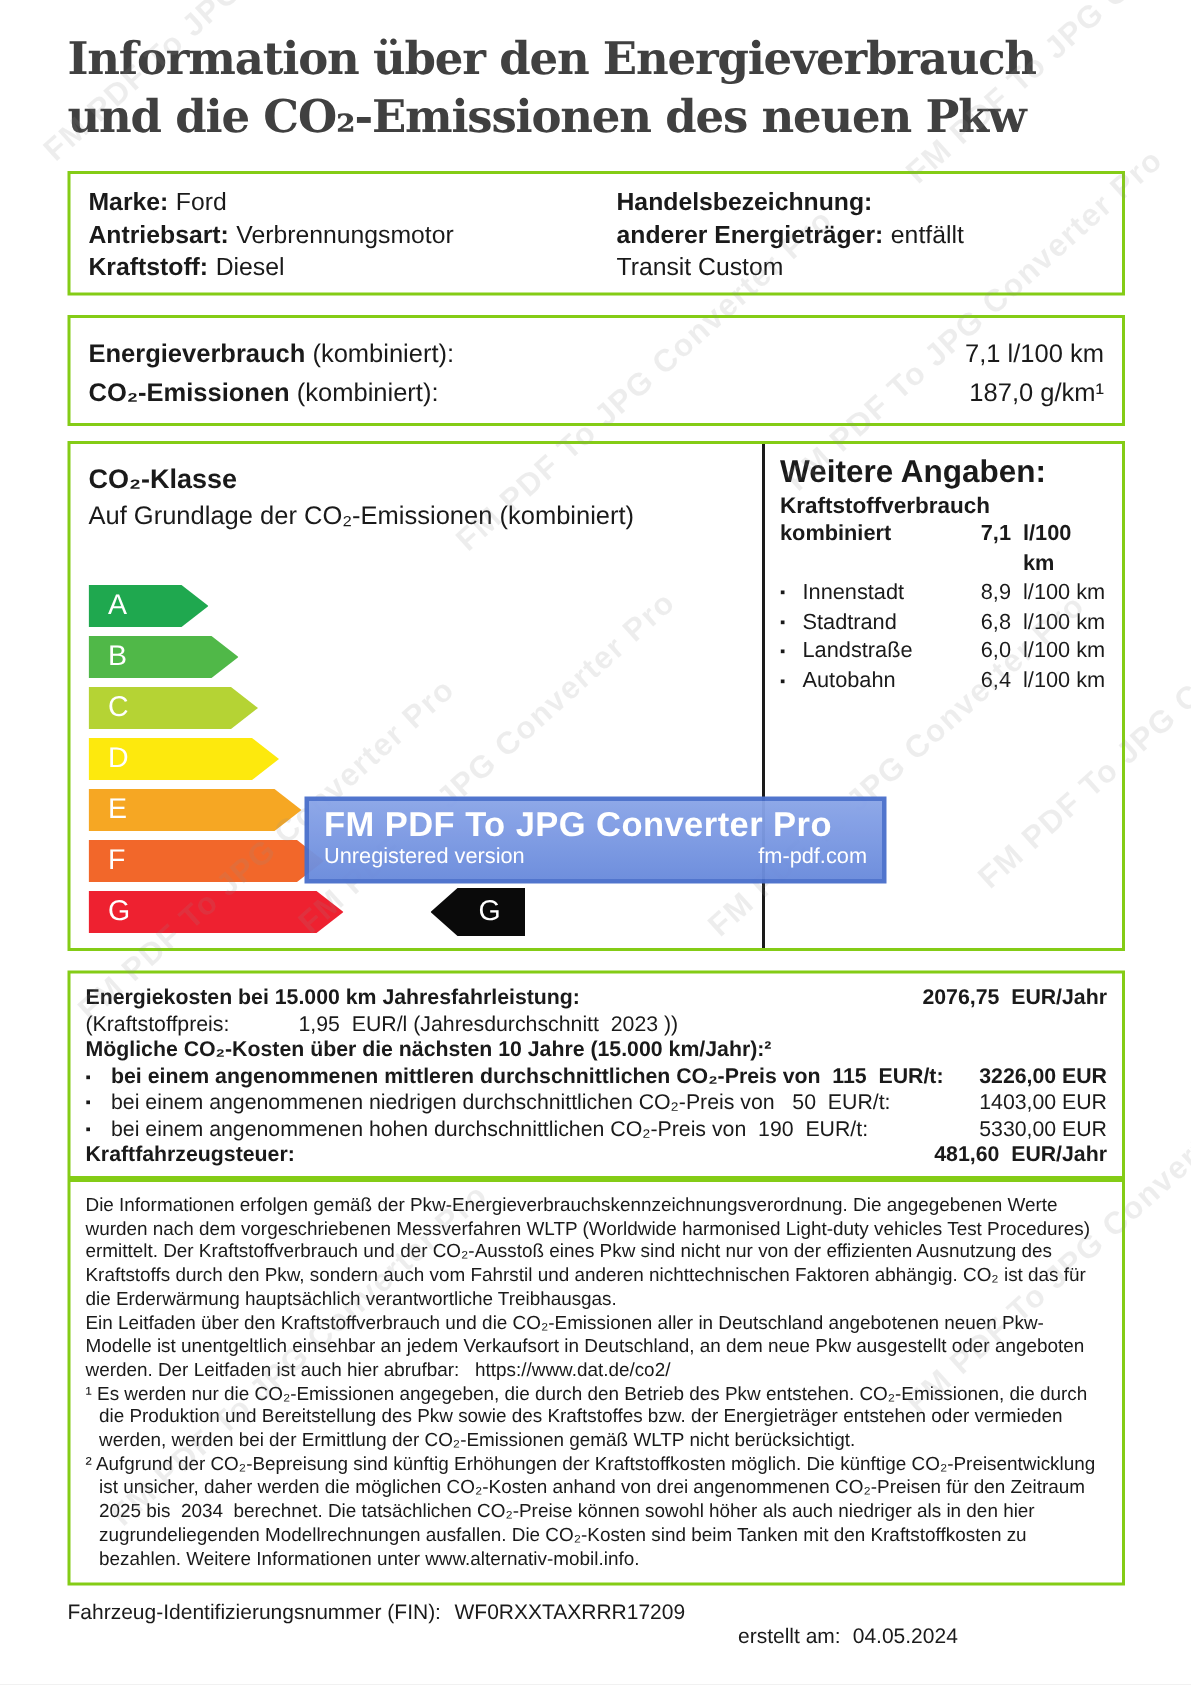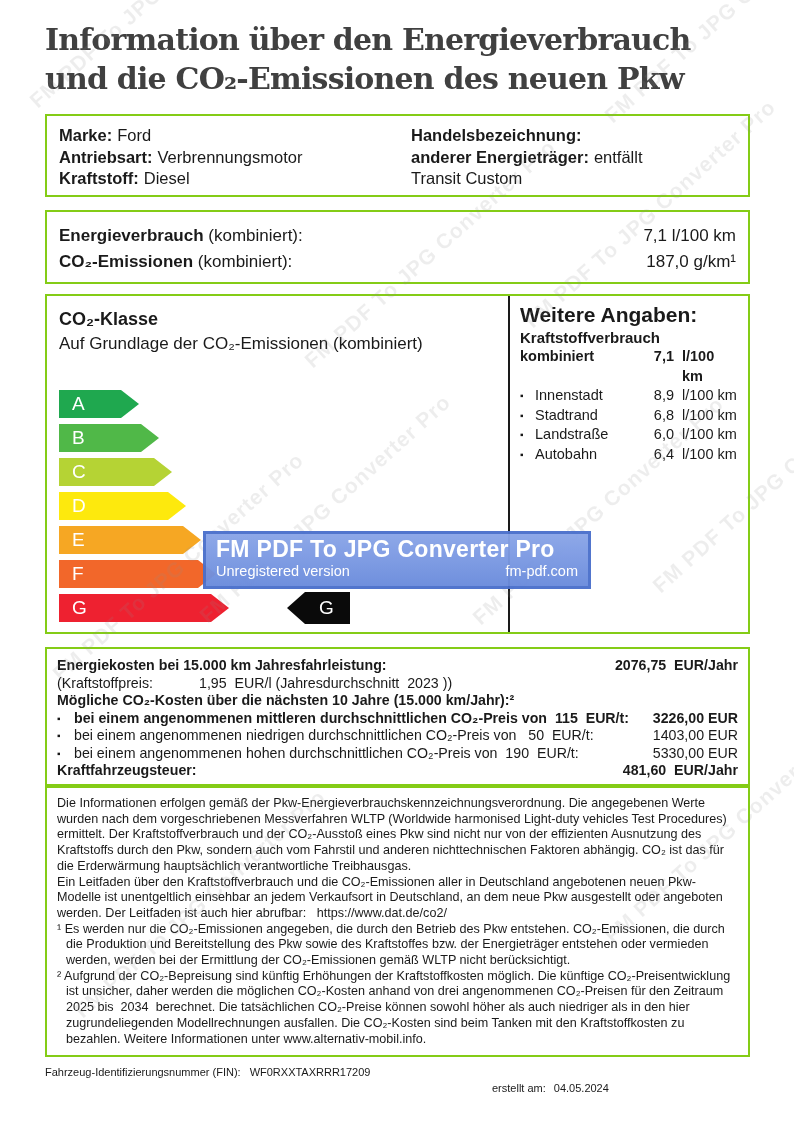--- a/index.html
+++ b/index.html
@@ -56,21 +56,21 @@
   .cost-row{display:flex;}
   .cost-row .val{margin-left:auto;white-space:pre-wrap;padding-left:6px;}
   .cost-row .bul{width:17px;flex:0 0 17px;font-size:10px;}
   .cost-row .txt{white-space:pre-wrap;}
   .kp-label{display:inline-block;width:142px;}
   
   .box5{padding:8px 10px;font-size:12.6px;line-height:15.7px;}
   .box5 p{margin:0;white-space:pre-wrap;}
   .box5 p.hang{padding-left:9px;text-indent:-9px;}
   
-  .footer{margin-top:9px;font-size:11px;position:relative;height:20px;}
+  .footer{margin-top:9px;font-size:14px;position:relative;height:20px;}
   .footer .fin-val{margin-left:9px;}
   .footer .erstellt{position:absolute;left:447px;top:16px;}
   .footer .erstellt .v{margin-left:8px;}
   
   .wm-box{
     position:absolute;left:203px;top:531px;width:388px;height:58px;z-index:10;
     background:linear-gradient(180deg,#8aa5e8 0%,#6a8bdc 100%);
     border:3px solid #4a70cc;box-sizing:border-box;padding:1px 10px 0 10px;color:#fff;opacity:0.96;
   }
   .wm-title{font-size:23px;font-weight:700;line-height:28px;letter-spacing:0.3px;}

